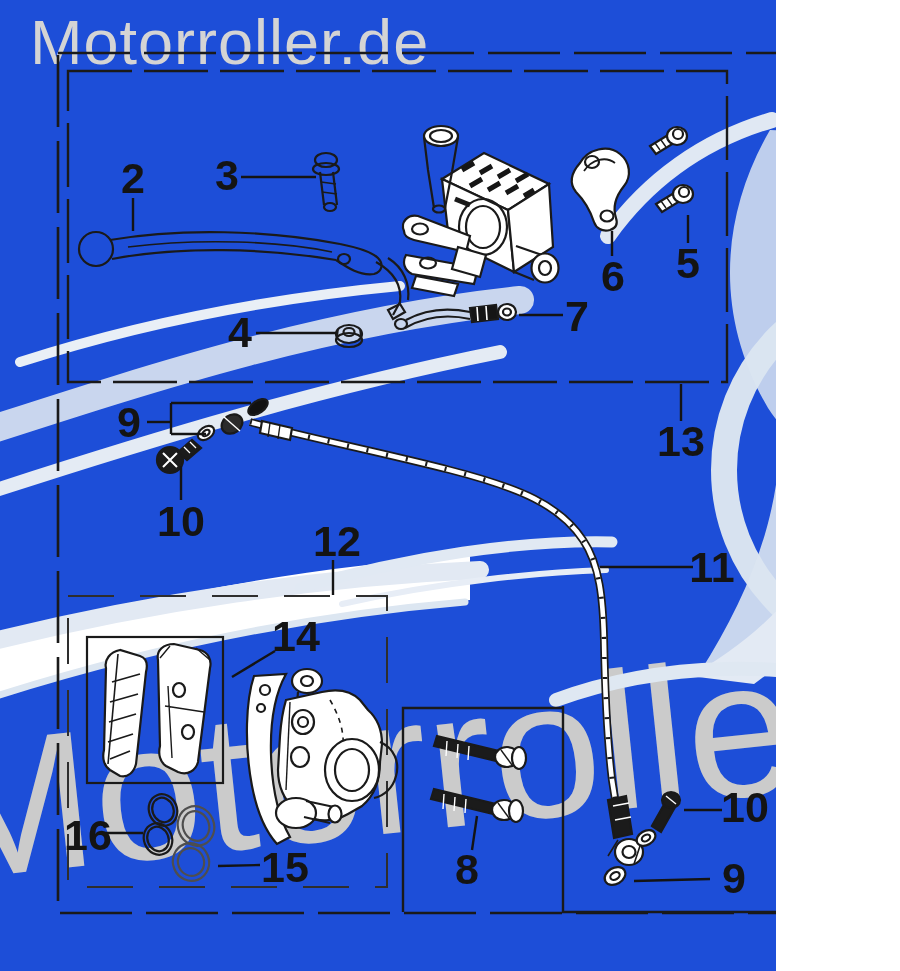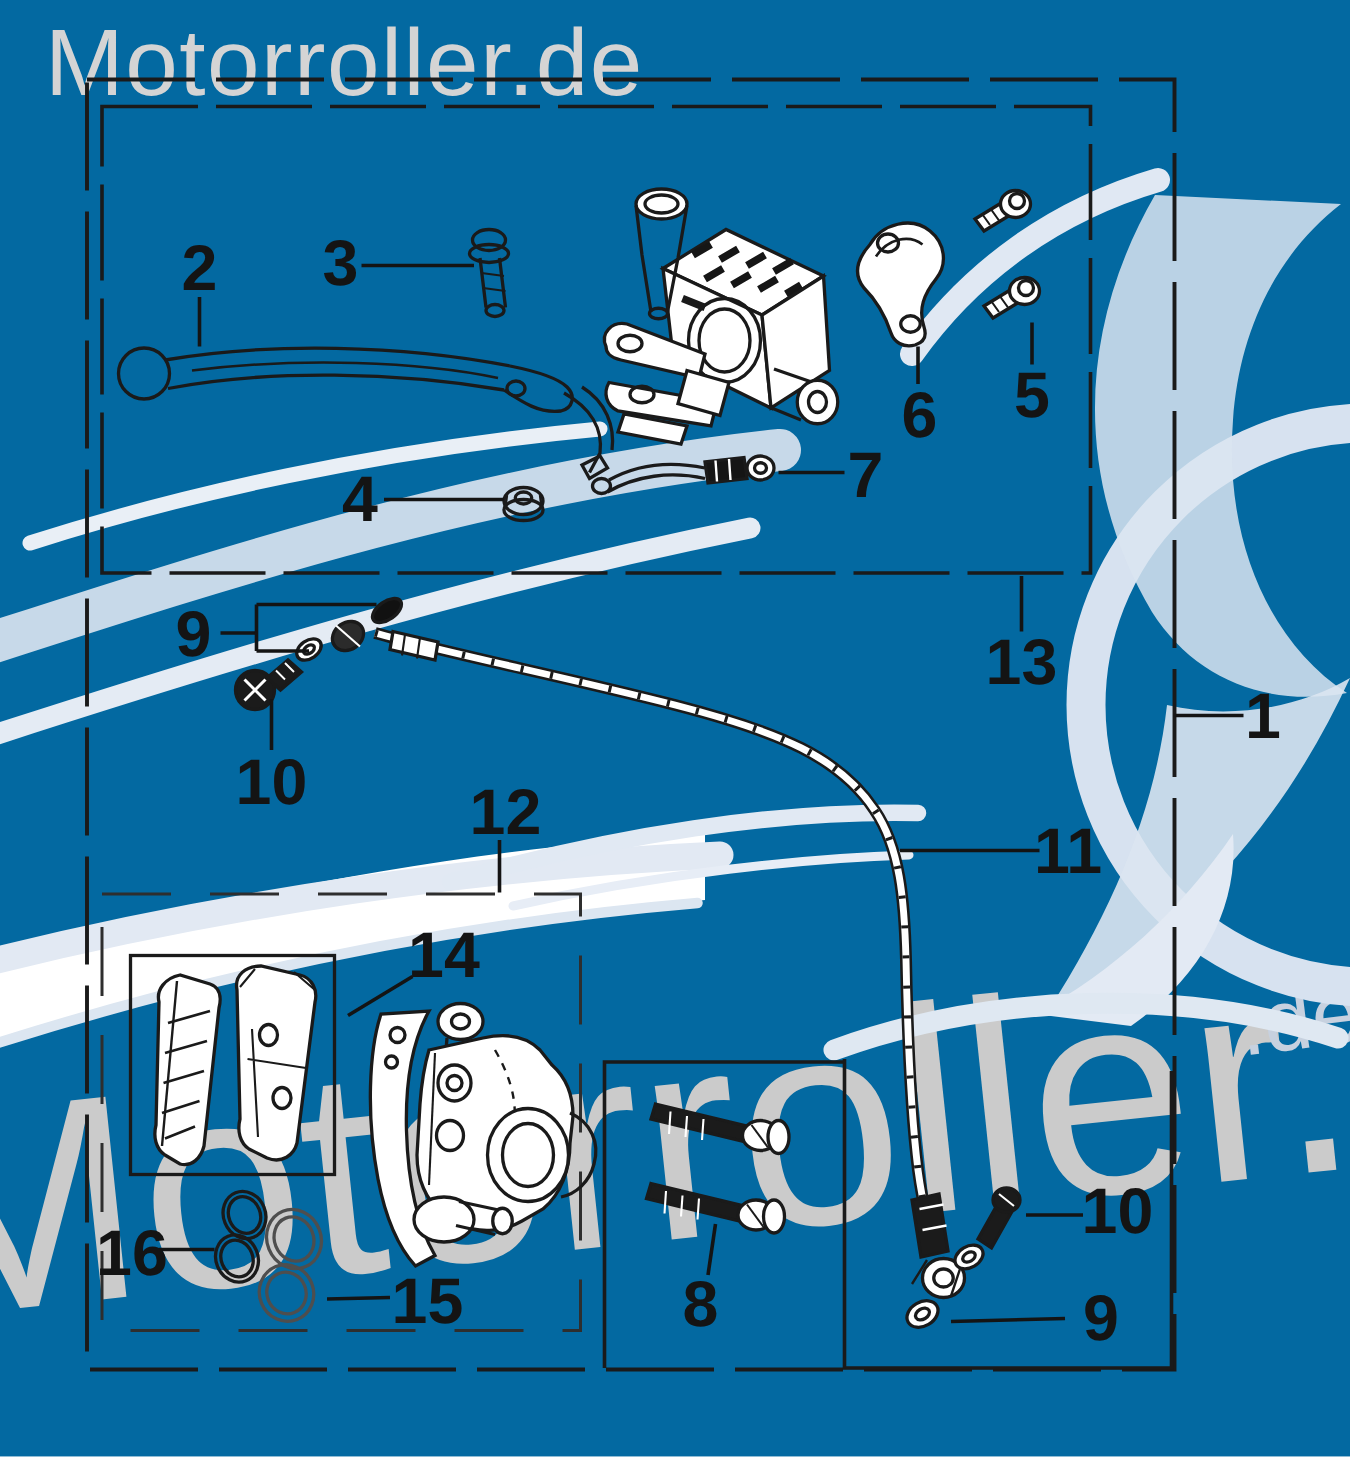--- a/index.html
+++ b/index.html
@@ -1,18 +1,18 @@
 <!DOCTYPE html>
 <html><head>
 <meta charset="utf-8">
 <style>
   html,body{margin:0;padding:0;background:#ffffff;}
   .stage{
-    position:relative;width:900px;height:971px;overflow:hidden;
-    background:#0369a1;font-family:"Liberation Sans",sans-serif;
+    position:relative;width:776px;height:971px;overflow:hidden;
+    background:#1d4ed8;font-family:"Liberation Sans",sans-serif;
   }
   .wm-top{
     position:absolute;left:30px;top:6px;font-size:63px;letter-spacing:1px;
     color:#d4d4d4;white-space:nowrap;font-weight:400;
   }
   .wm-giant{
     position:absolute;left:-70px;top:694px;font-size:195px;font-weight:400;
     color:#cbcbcb;white-space:nowrap;transform:rotate(-6deg);
     transform-origin:70px 100px;letter-spacing:0px;
   }

